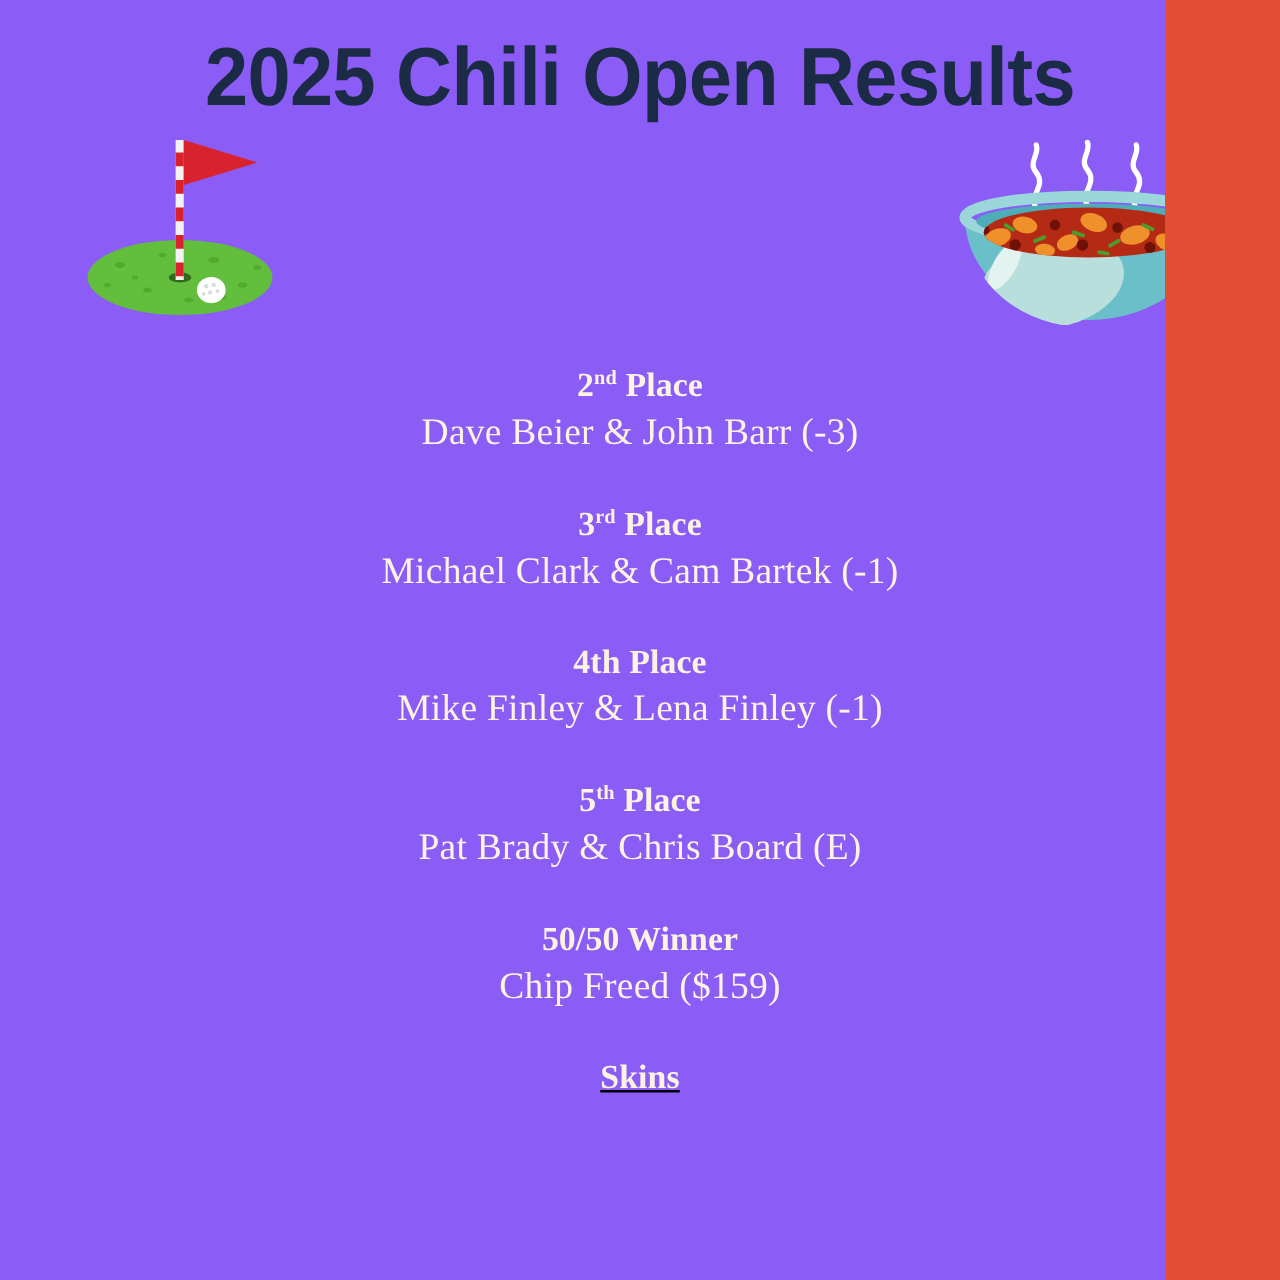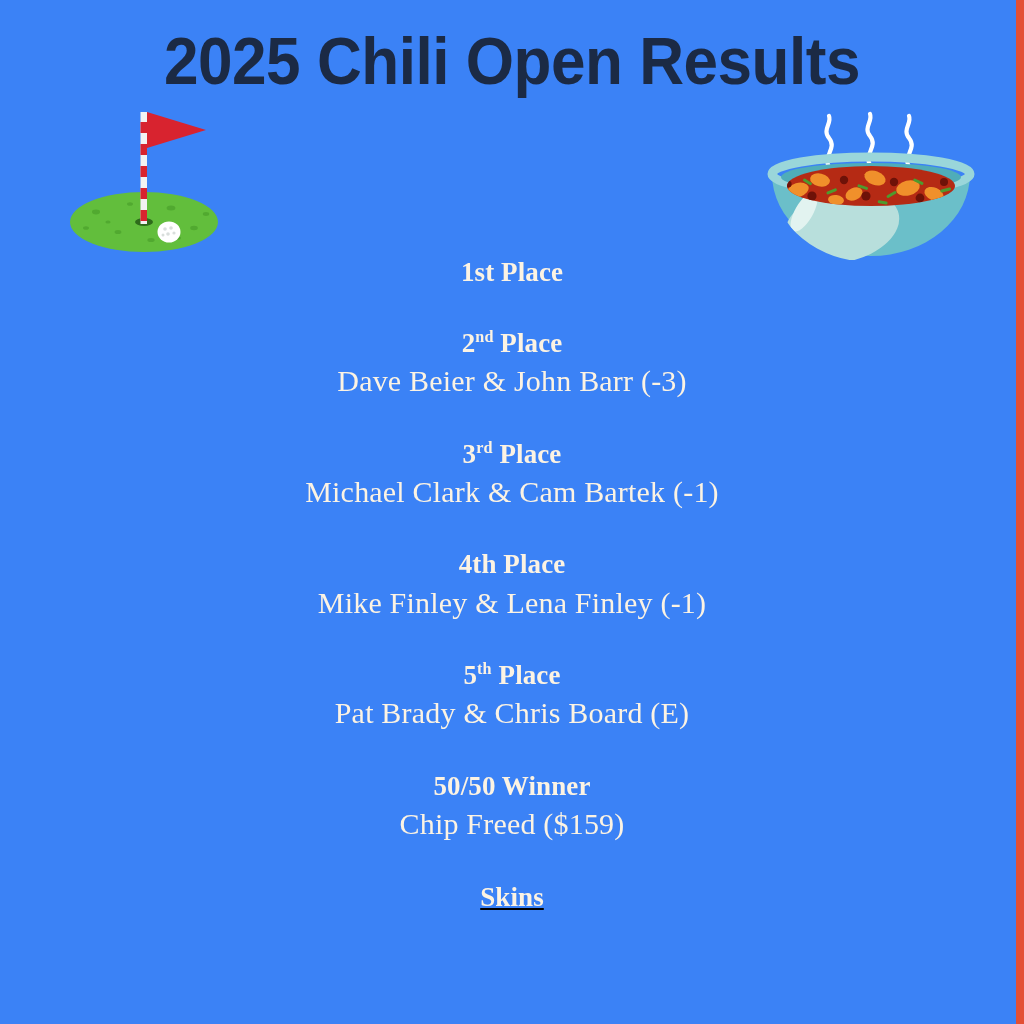--- a/index.html
+++ b/index.html
@@ -8,24 +8,25 @@
   }
   body {
     width: 1024px;
     height: 1024px;
     overflow: hidden;
     background: #E34F35;
     font-family: "Liberation Serif", serif;
   }
   #poster {
     position: relative;
-    width: 1016px;
+    width: 901px;
     height: 1024px;
-    background: #3b82f6;
+    background: #8b5cf6;
     overflow: hidden;
+    padding-left: 31px;
   }
 
   
   #title {
     position: absolute;
     top: 28px;
     left: 0;
     width: 1024px;
     text-align: center;
     color: #1B2A45;
@@ -202,21 +203,20 @@
           <rect x="182" y="82" width="11" height="3" rx="1.5" transform="rotate(-15 182 82)"></rect>
           <rect x="46" y="70" width="10" height="3" rx="1.5" transform="rotate(32 46 70)"></rect>
           <rect x="120" y="92" width="10" height="3" rx="1.5" transform="rotate(10 120 92)"></rect>
         </g>
       </g>
     </svg>
   </div>
 
   <div id="results">
     <div class="entry">
-      <div class="entry-label"><span>1st</span><sup></sup><span> Place</span></div>
     </div>
     <div class="entry">
       <div class="entry-label"><span>2</span><sup>nd</sup><span> Place</span></div>
       <div class="entry-value">Dave Beier &amp; John Barr (-3)</div>
     </div>
     <div class="entry">
       <div class="entry-label"><span>3</span><sup>rd</sup><span> Place</span></div>
       <div class="entry-value">Michael Clark &amp; Cam Bartek (-1)</div>
     </div>
     <div class="entry">

